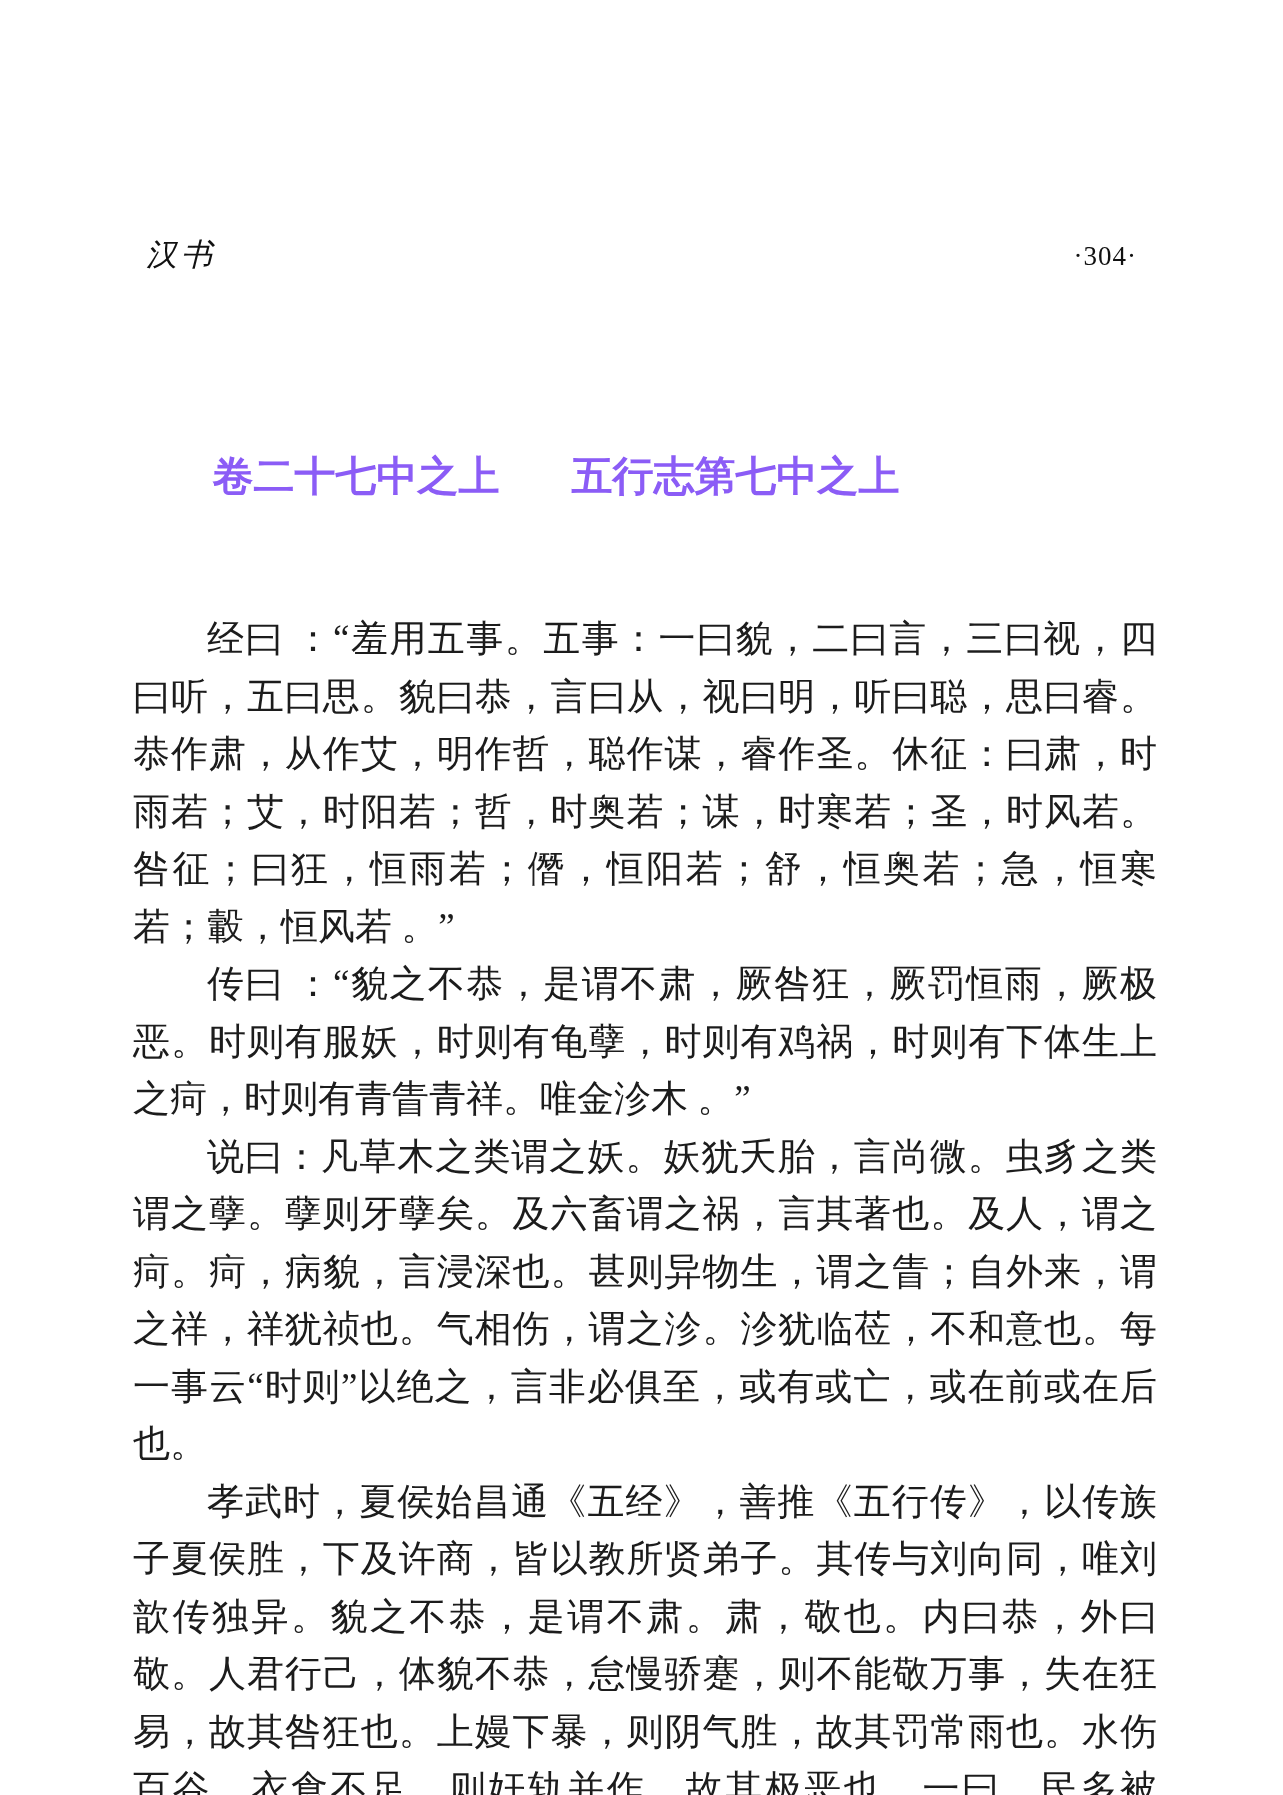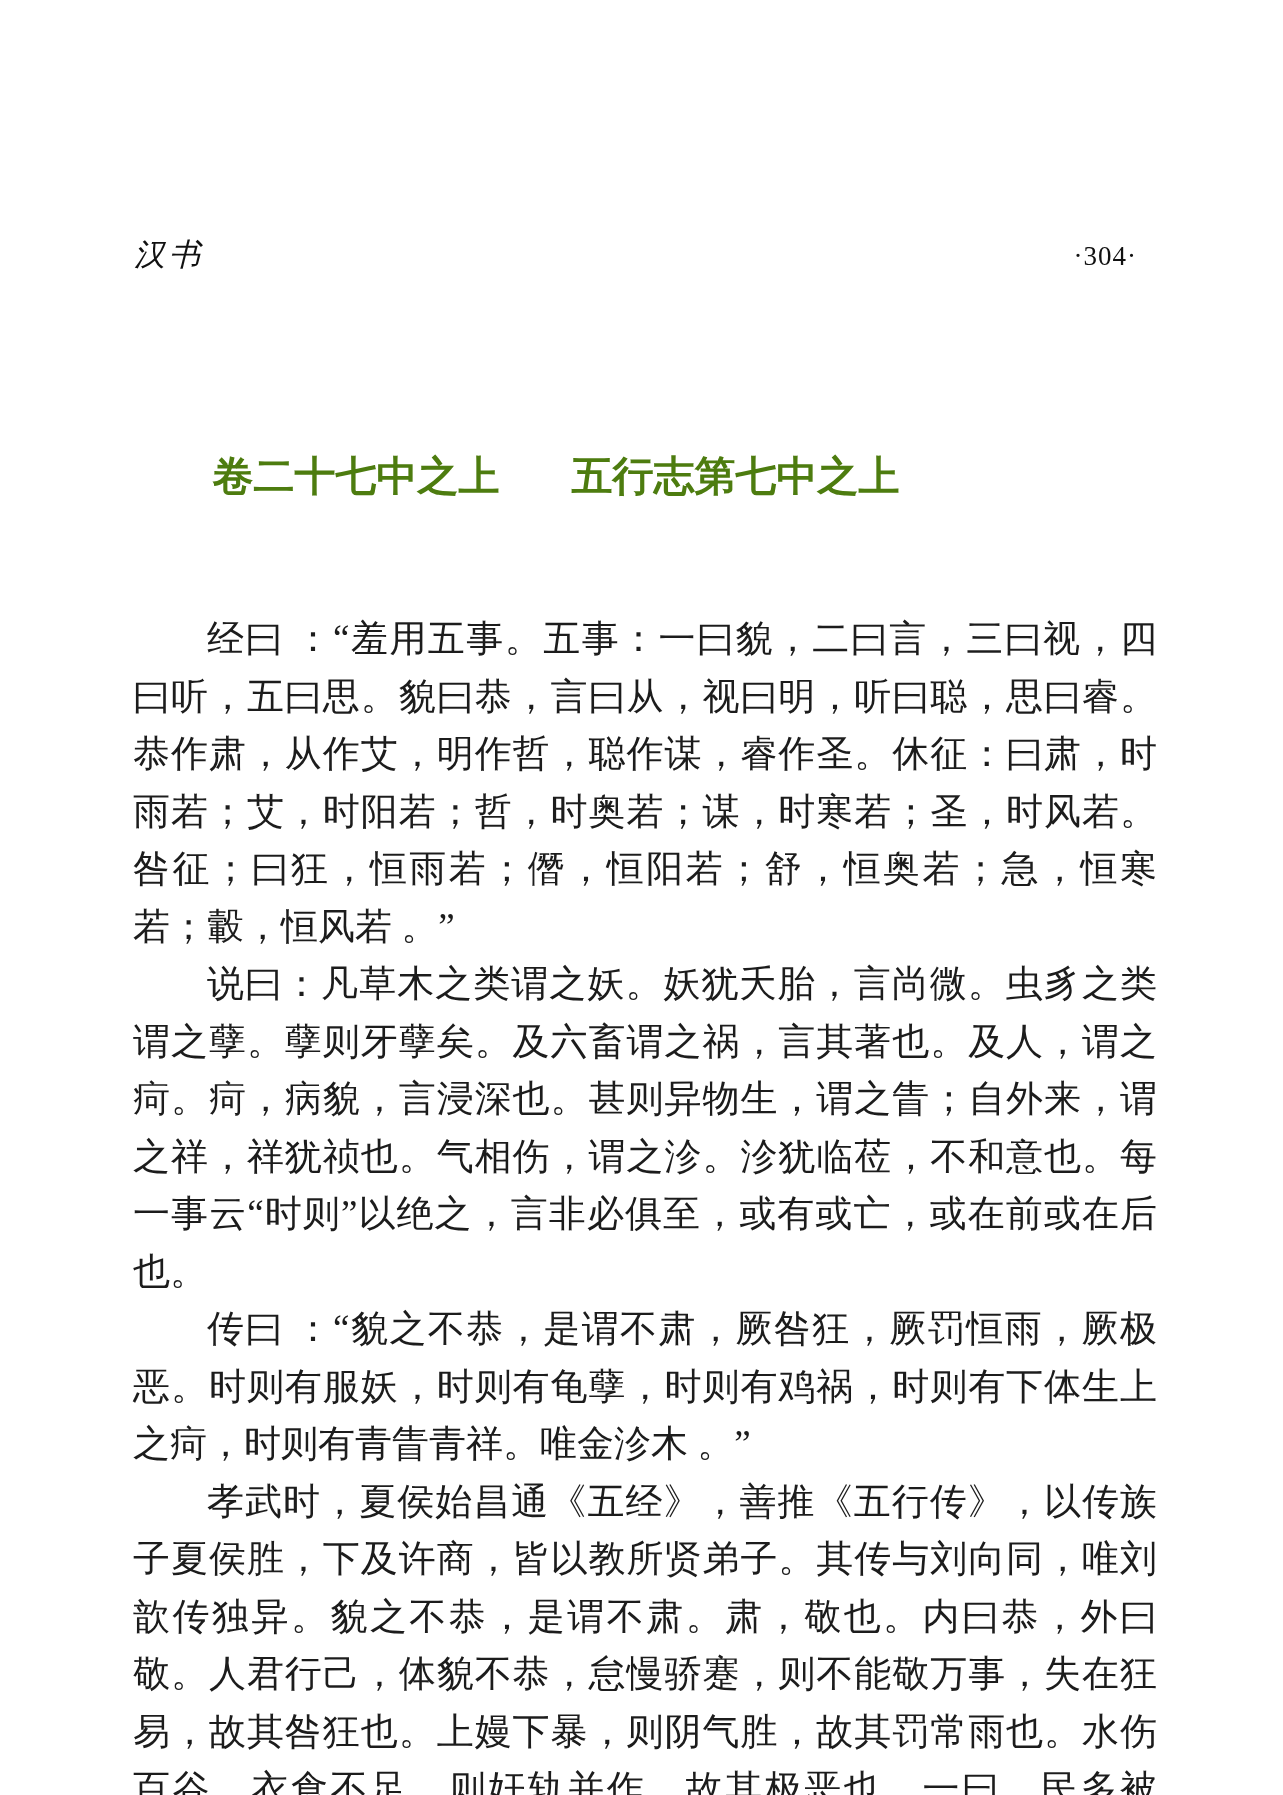--- a/index.html
+++ b/index.html
@@ -12,21 +12,21 @@
     width: 1283px;
     height: 1795px;
     background: #ffffff;
     overflow: hidden;
     font-family: "Liberation Serif", "DejaVu Serif", serif;
     color: #1c1c1c;
   }
   .running-header {
     position: absolute;
     top: 234px;
-    left: 134px;
+    left: 146px;
     right: 146px;
     height: 44px;
     display: flex;
     justify-content: space-between;
     align-items: baseline;
   }
   .book-title {
     font-size: 31px;
     font-style: italic;
     font-weight: 400;
@@ -76,24 +76,24 @@
 </head>
 <body>
 
 <div class="page">
 
   <div class="running-header">
     <span class="book-title">汉书</span>
     <span class="page-number">·304·</span>
   </div>
 
-  <div class="chapter-title" style="color: #4d7c0f;">
+  <div class="chapter-title" style="color: #8b5cf6;">
     <span class="title-part-left">卷二十七中之上</span><span class="title-part-right">五行志第七中之上</span>
   </div>
 
   <div class="body-text">
     <p>经曰 ：“羞用五事。五事：一曰貌，二曰言，三曰视，四曰听，五曰思。貌曰恭，言曰从，视曰明，听曰聪，思曰睿。恭作肃，从作艾，明作哲，聪作谋，睿作圣。休征：曰肃，时雨若；艾，时阳若；哲，时奥若；谋，时寒若；圣，时风若。咎征；曰狂，恒雨若；僭，恒阳若；舒，恒奥若；急，恒寒若；轂，恒风若 。”</p>
+    <p>传曰 ：“貌之不恭，是谓不肃，厥咎狂，厥罚恒雨，厥极恶。时则有服妖，时则有龟孽，时则有鸡祸，时则有下体生上之疴，时则有青眚青祥。唯金沴木 。”</p>
     <p>说曰：凡草木之类谓之妖。妖犹夭胎，言尚微。虫豸之类谓之孽。孽则牙孽矣。及六畜谓之祸，言其著也。及人，谓之疴。疴，病貌，言浸深也。甚则异物生，谓之眚；自外来，谓之祥，祥犹祯也。气相伤，谓之沴。沴犹临莅，不和意也。每一事云“时则”以绝之，言非必俱至，或有或亡，或在前或在后也。</p>
-    <p>传曰 ：“貌之不恭，是谓不肃，厥咎狂，厥罚恒雨，厥极恶。时则有服妖，时则有龟孽，时则有鸡祸，时则有下体生上之疴，时则有青眚青祥。唯金沴木 。”</p>
     <p>孝武时，夏侯始昌通《五经》，善推《五行传》，以传族子夏侯胜，下及许商，皆以教所贤弟子。其传与刘向同，唯刘歆传独异。貌之不恭，是谓不肃。肃，敬也。内曰恭，外曰敬。人君行己，体貌不恭，怠慢骄蹇，则不能敬万事，失在狂易，故其咎狂也。上嫚下暴，则阴气胜，故其罚常雨也。水伤百谷，衣食不足，则奸轨并作，故其极恶也。一曰，民多被刑，或形</p>
   </div>
 
 </div>
 
 </body></html>

